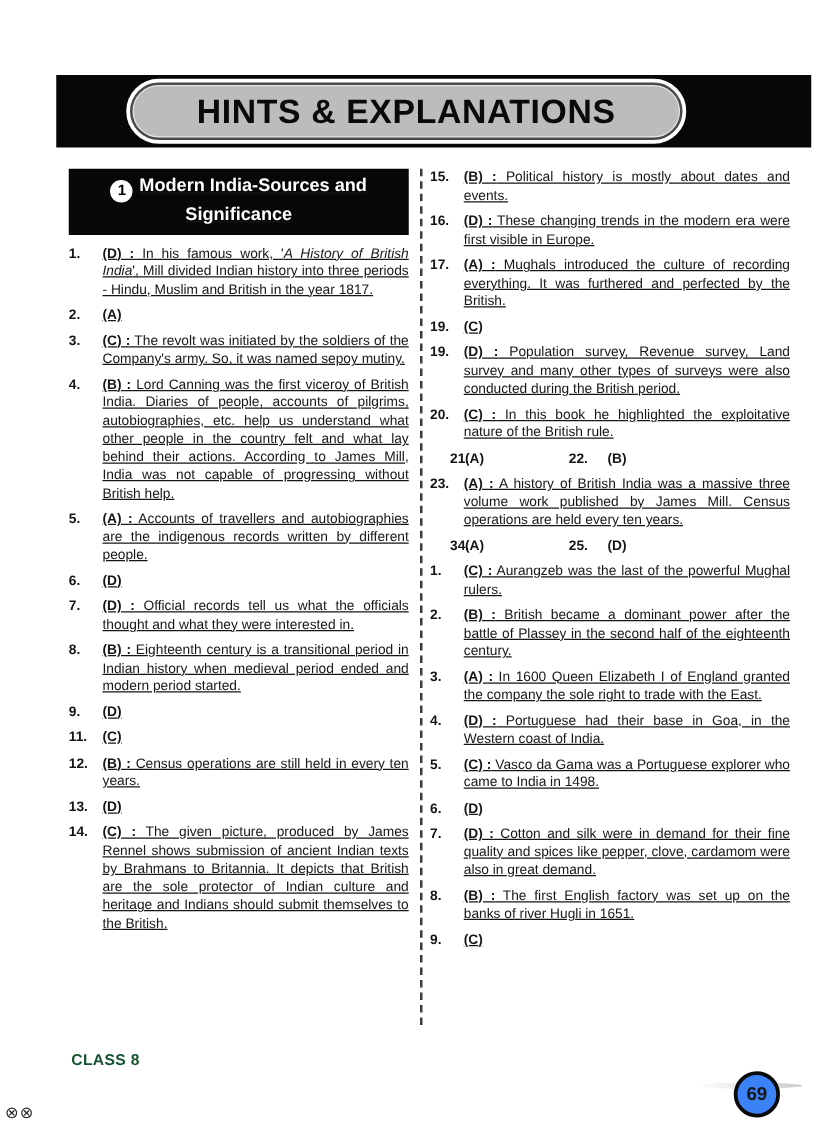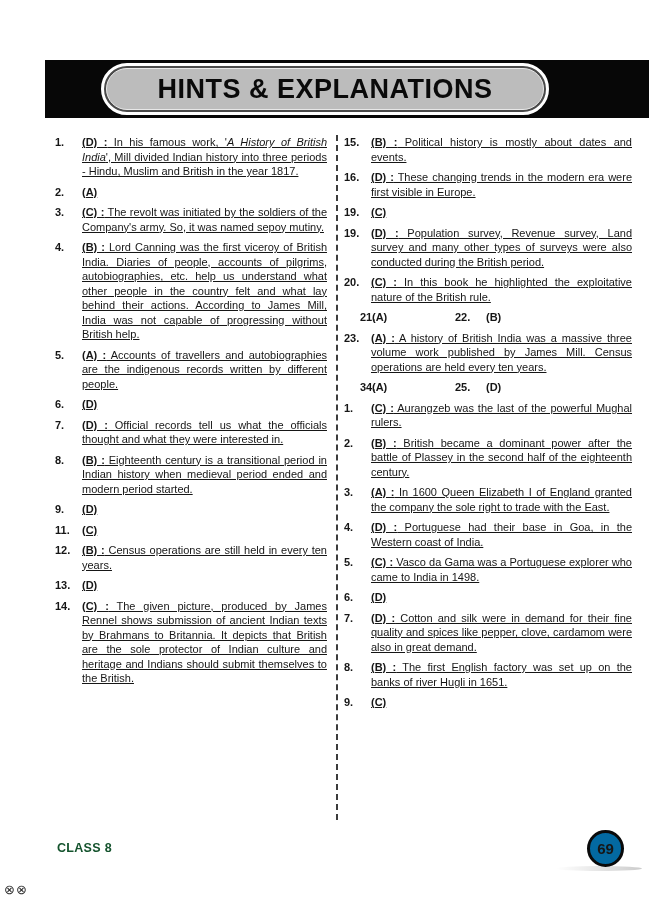--- a/index.html
+++ b/index.html
@@ -106,25 +106,25 @@
     letter-spacing: 0.3px;
     color: #14532d;
   }
   .badge-shadow {
     position: absolute; left: 556px; top: 866px;
     width: 86px; height: 5px;
     background: linear-gradient(to right, rgba(0,0,0,0), rgba(0,0,0,0.20));
     border-radius: 50%;
   }
   .page-badge {
-    position: absolute; left: 587px; top: 830px;
+    position: absolute; left: 587px; top: 857px;
     width: 37px; height: 37px;
     border: 3.5px solid #0a0a0a;
     border-radius: 50%;
-    background: #0369a1;
+    background: #3b82f6;
     display: flex; align-items: center; justify-content: center;
     font-size: 15px; font-weight: bold;
     box-sizing: border-box;
   }
   .corner-marks {
     position: absolute; left: 4px; top: 882px;
     font-size: 13px; color: #2a2a2a;
     letter-spacing: 1px;
   }
 </style>
@@ -132,20 +132,23 @@
 <body>
 
 <div class="header-bar">
   <div class="pill-outer">
     <div class="pill-inner">HINTS &amp; EXPLANATIONS</div>
   </div>
 </div>
 
 <div class="divider"></div>
 <div class="col col-left">
+  <div class="section-header">
+    <span class="sec-circle">1</span><span class="sec-title">Modern India-Sources and Significance</span>
+  </div>
 
   <div class="qa">
     <span class="qa-num">1.</span>
     <p class="qa-text"><b class="qa-ans">(D) :</b><span class="qa-body"> In his famous work, '<i>A History of British India</i>', Mill divided Indian history into three periods - Hindu, Muslim and British in the year 1817.</span></p>
   </div>
 
   <div class="qa">
     <span class="qa-num">2.</span>
     <p class="qa-text"><b class="qa-ans">(A)</b></p>
   </div>
@@ -210,20 +213,24 @@
   <div class="qa">
     <span class="qa-num">15.</span>
     <p class="qa-text"><b class="qa-ans">(B) :</b><span class="qa-body"> Political history is mostly about dates and events.</span></p>
   </div>
 
   <div class="qa">
     <span class="qa-num">16.</span>
     <p class="qa-text"><b class="qa-ans">(D) :</b><span class="qa-body"> These changing trends in the modern era were first visible in Europe.</span></p>
   </div>
 
+  <div class="qa">
+    <span class="qa-num">17.</span>
+    <p class="qa-text"><b class="qa-ans">(A) :</b><span class="qa-body"> Mughals introduced the culture of recording everything. It was furthered and perfected by the British.</span></p>
+  </div>
 
   <div class="qa">
     <span class="qa-num">19.</span>
     <p class="qa-text"><b class="qa-ans">(C)</b></p>
   </div>
 
   <div class="qa">
     <span class="qa-num">19.</span>
     <p class="qa-text"><b class="qa-ans">(D) :</b><span class="qa-body"> Population survey, Revenue survey, Land survey and many other types of surveys were also conducted during the British period.</span></p>
   </div>

